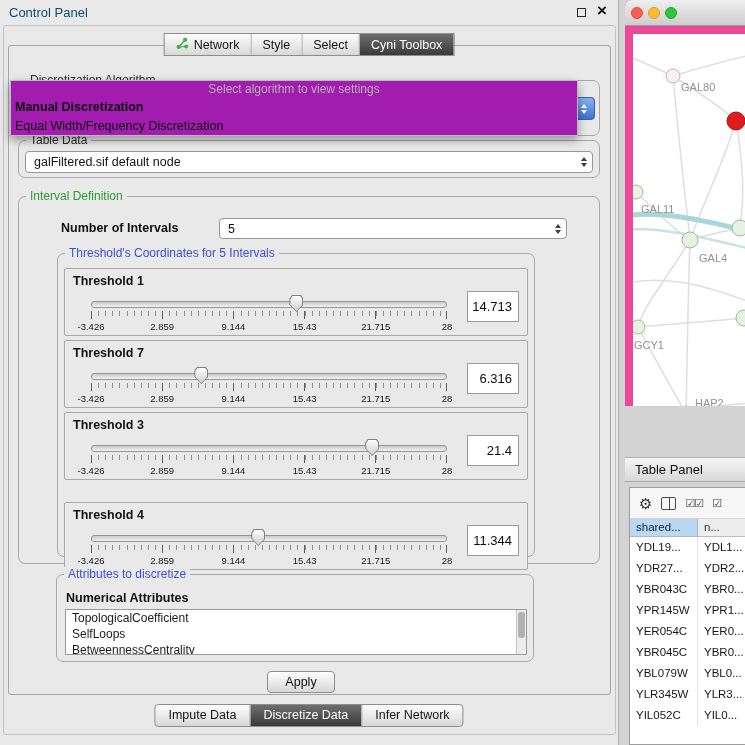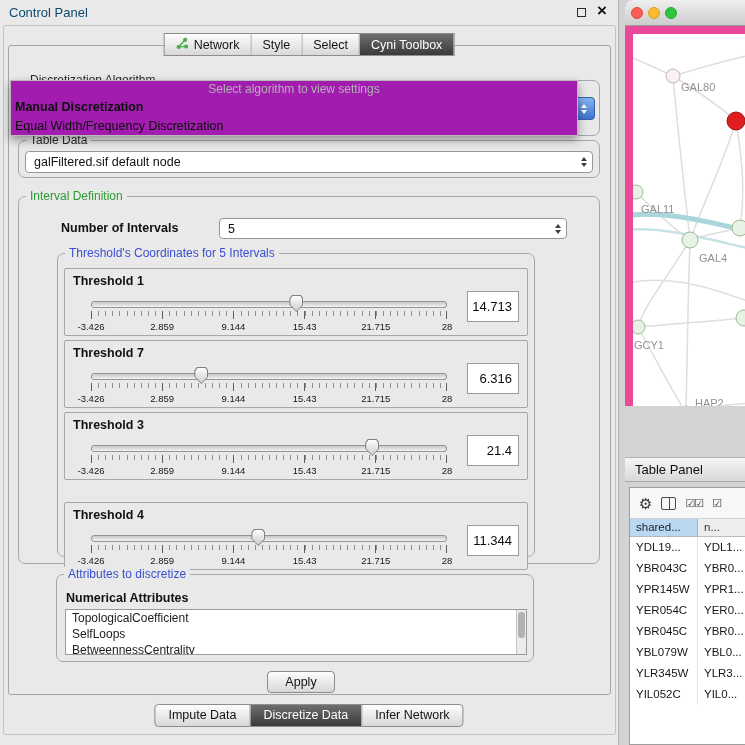--- a/index.html
+++ b/index.html
@@ -331,20 +331,24 @@
   <div class="tp-colrow">
     <div class="hc1">shared...</div>
     <div class="hc2">n...</div>
   </div>
   <div class="tp-rows">
     <div class="trow">
         <div class="c1">YDL19...</div>
         <div class="c2">YDL1...</div>
       </div>
     <div class="trow">
+        <div class="c1">YDR27...</div>
+        <div class="c2">YDR2...</div>
+      </div>
+    <div class="trow">
         <div class="c1">YBR043C</div>
         <div class="c2">YBR0...</div>
       </div>
     <div class="trow">
         <div class="c1">YPR145W</div>
         <div class="c2">YPR1...</div>
       </div>
     <div class="trow">
         <div class="c1">YER054C</div>
         <div class="c2">YER0...</div>

